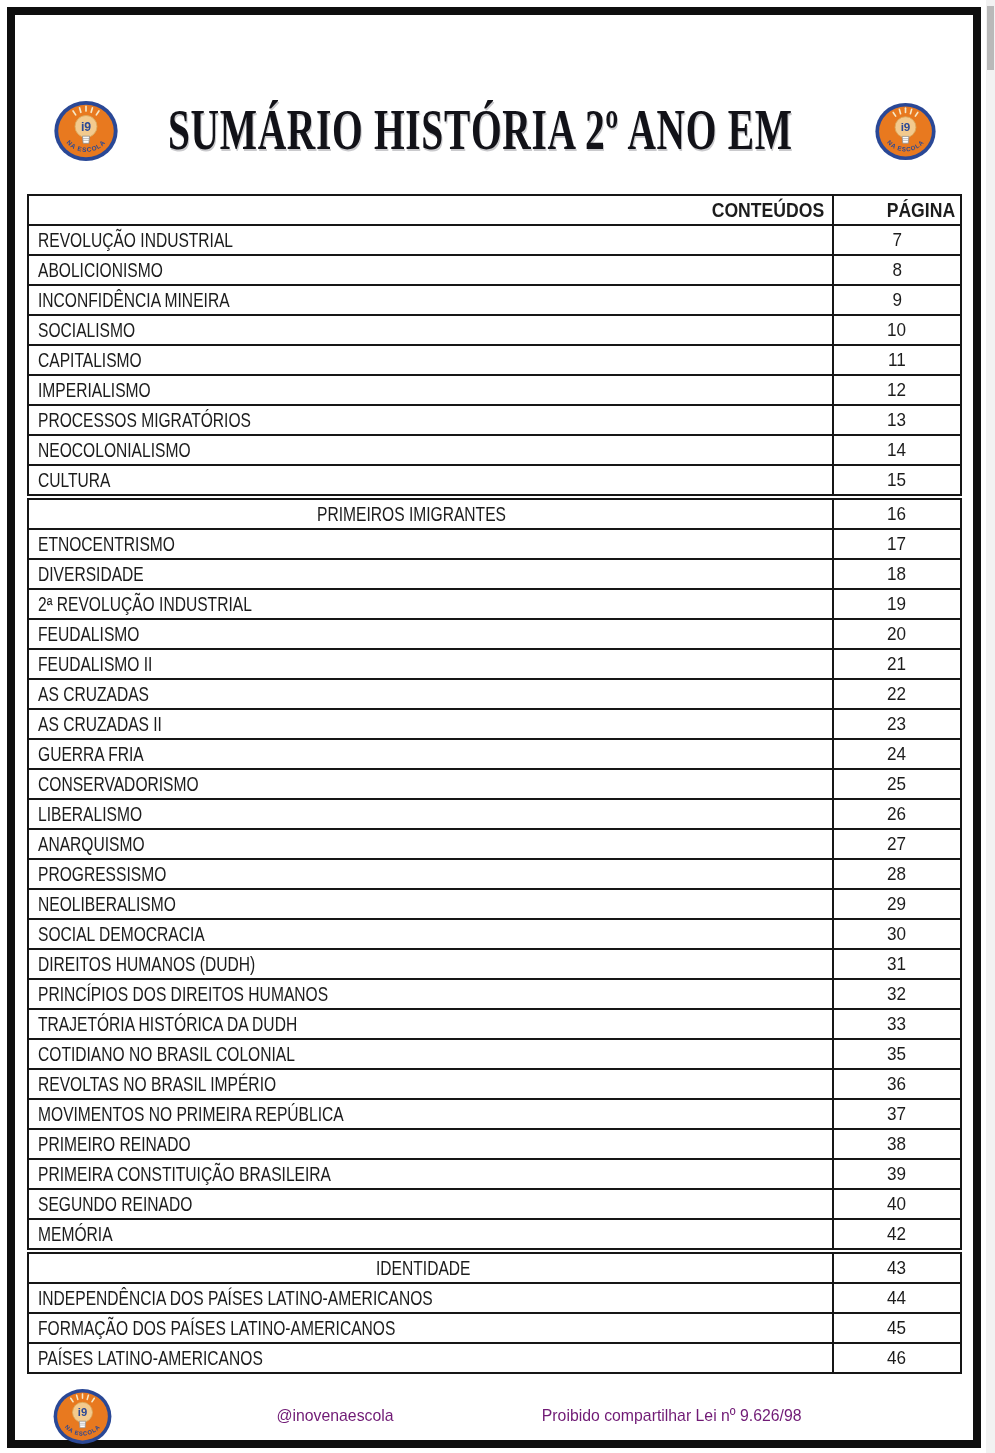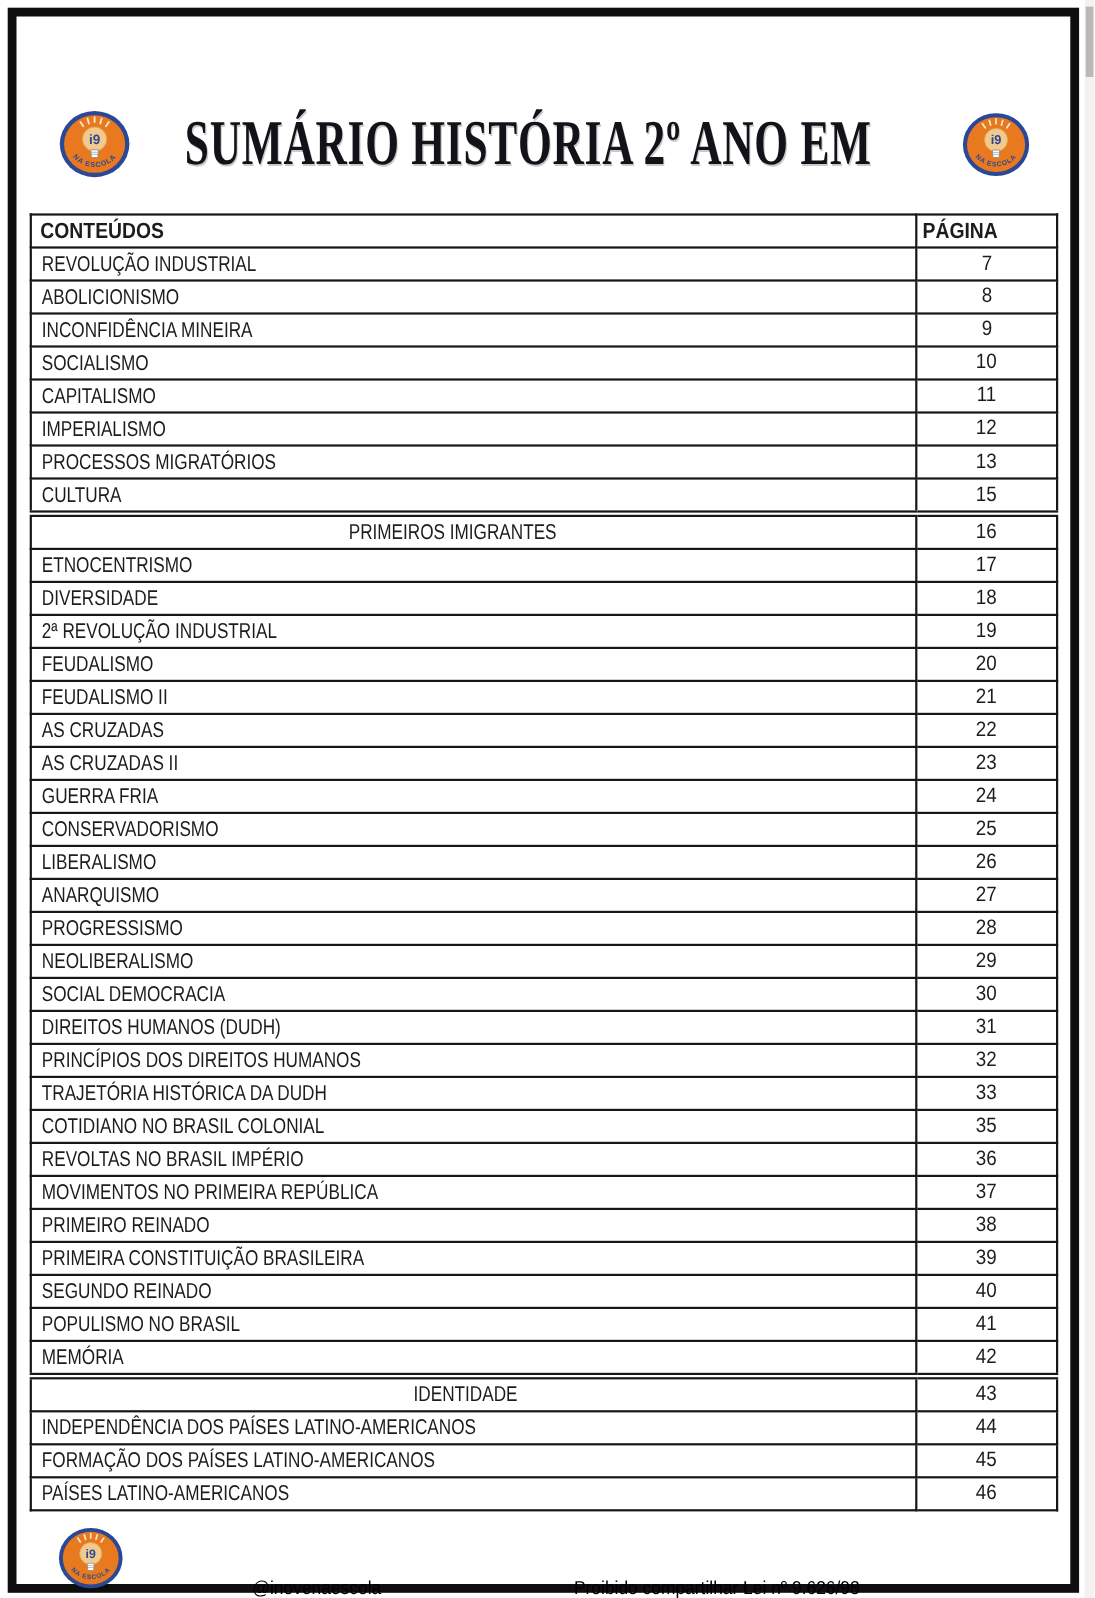--- a/index.html
+++ b/index.html
@@ -55,21 +55,21 @@
     table-layout: fixed;
   }
   .toc th, .toc td {
     border: 2px solid #161616;
     height: 28px;
     padding: 0;
     overflow: hidden;
     white-space: nowrap;
     vertical-align: middle;
   }
-  .toc th { font-size: 20px; font-weight: bold; text-align: left; }
+  .toc th { font-size: 20px; font-weight: bold; text-align: right; }
   .toc th span { display: inline-block; transform: scaleX(0.88); transform-origin: 50% 50%; }
   col.c-col { width: 805px; }
   col.p-col { width: 128px; }
   td.c-cell { padding-left: 9px; }
   td.c-cell span {
     display: inline-block;
     font-size: 19.5px;
     transform: scaleX(0.80);
     transform-origin: 0 50%;
   }
@@ -79,23 +79,22 @@
     font-size: 19px;
     transform: scaleX(0.90);
     transform-origin: 50% 50%;
   }
   tr.sec td { border-top: 6px double #161616; text-align: center; }
 
   
   .footer-handle, .footer-notice {
     position: absolute; top: 1406px;
     font-size: 17px; line-height: 20px;
-    color: #000000;
-    text-align: left;
-    margin-top: 28px;
+    color: #701a75;
+    text-align: center;
   }
   .footer-handle { left: 225px; width: 220px; }
   .footer-notice { left: 512px; width: 320px; }
   .footer-handle span, .footer-notice span {
     display: inline-block; transform: scaleX(0.93); transform-origin: 50% 50%;
     white-space: nowrap;
   }
 
   
   .scrollbar-track {
@@ -192,20 +191,24 @@
       </tr>
       <tr>
         <td class="c-cell"><span>IMPERIALISMO</span></td>
         <td class="p-cell"><span>12</span></td>
       </tr>
       <tr>
         <td class="c-cell"><span>PROCESSOS MIGRATÓRIOS</span></td>
         <td class="p-cell"><span>13</span></td>
       </tr>
       <tr>
+        <td class="c-cell"><span>NEOCOLONIALISMO</span></td>
+        <td class="p-cell"><span>14</span></td>
+      </tr>
+      <tr>
         <td class="c-cell"><span>CULTURA</span></td>
         <td class="p-cell"><span>15</span></td>
       </tr>
       <tr class="sec">
         <td class="c-cell"><span>PRIMEIROS IMIGRANTES</span></td>
         <td class="p-cell"><span>16</span></td>
       </tr>
       <tr>
         <td class="c-cell"><span>ETNOCENTRISMO</span></td>
         <td class="p-cell"><span>17</span></td>
@@ -290,24 +293,20 @@
         <td class="c-cell"><span>PRIMEIRO REINADO</span></td>
         <td class="p-cell"><span>38</span></td>
       </tr>
       <tr>
         <td class="c-cell"><span>PRIMEIRA CONSTITUIÇÃO BRASILEIRA</span></td>
         <td class="p-cell"><span>39</span></td>
       </tr>
       <tr>
         <td class="c-cell"><span>SEGUNDO REINADO</span></td>
         <td class="p-cell"><span>40</span></td>
-      </tr>
-      <tr>
-        <td class="c-cell"><span>POPULISMO NO BRASIL</span></td>
-        <td class="p-cell"><span>41</span></td>
       </tr>
       <tr>
         <td class="c-cell"><span>MEMÓRIA</span></td>
         <td class="p-cell"><span>42</span></td>
       </tr>
       <tr class="sec">
         <td class="c-cell"><span>IDENTIDADE</span></td>
         <td class="p-cell"><span>43</span></td>
       </tr>
       <tr>

